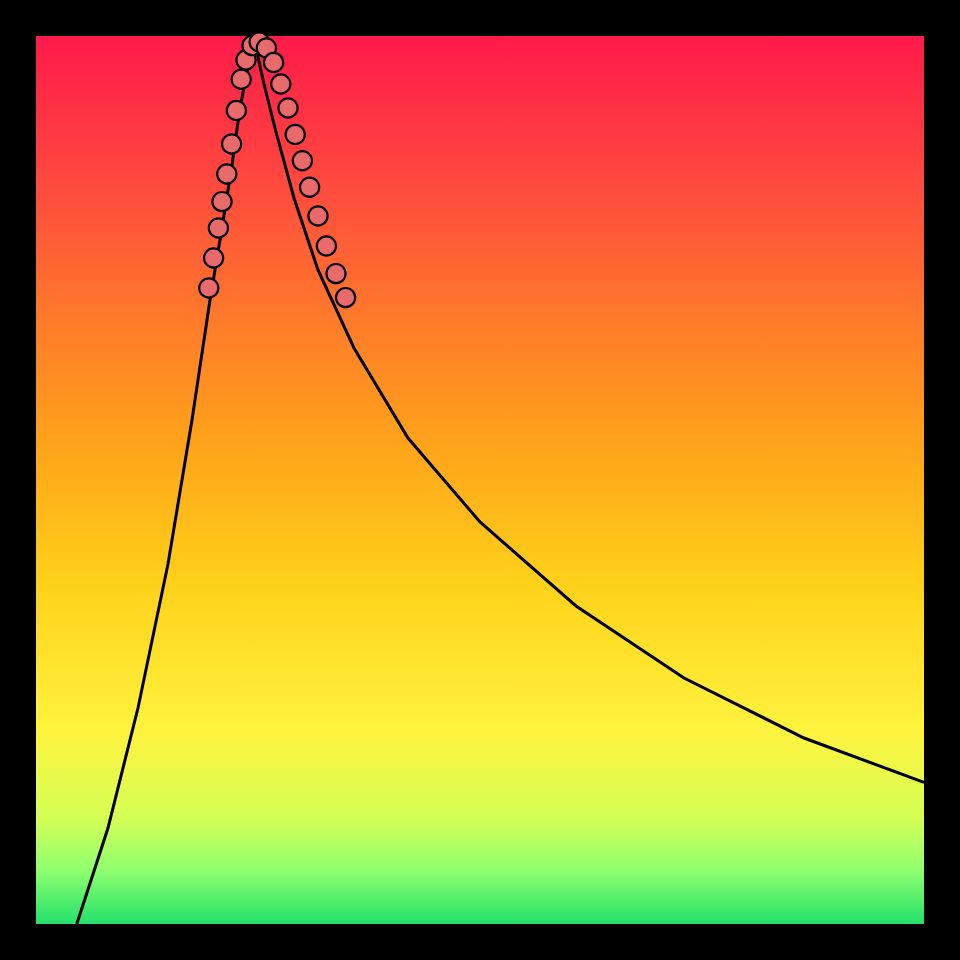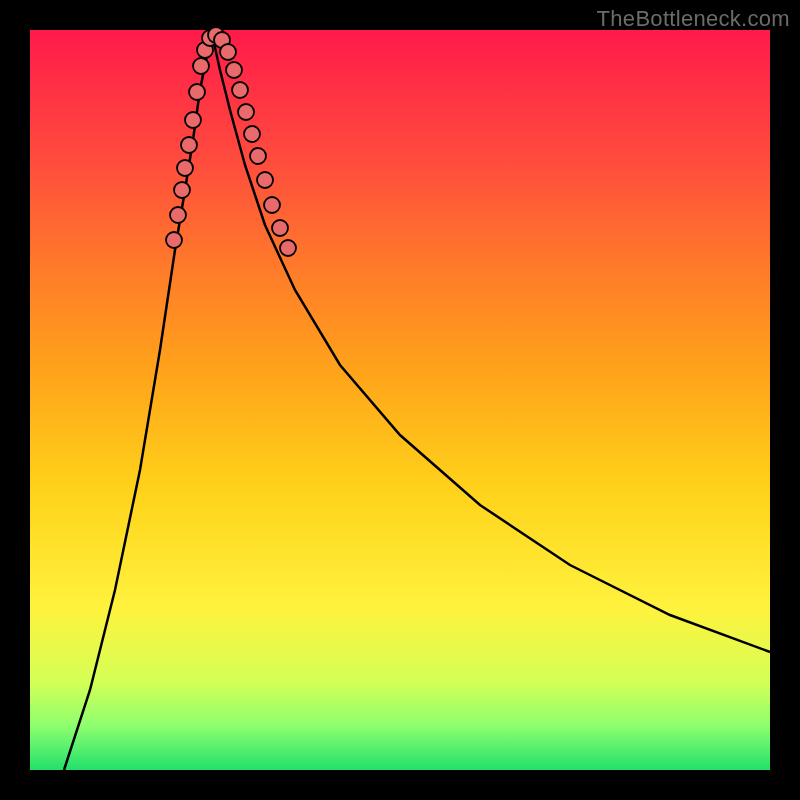--- a/index.html
+++ b/index.html
@@ -92,14 +92,13 @@
           <circle class="dot" cx="216" cy="82" r="8"></circle>
           <circle class="dot" cx="222" cy="104" r="8"></circle>
           <circle class="dot" cx="228" cy="126" r="8"></circle>
           <circle class="dot" cx="235" cy="150" r="8"></circle>
           <circle class="dot" cx="242" cy="175" r="8"></circle>
           <circle class="dot" cx="250" cy="198" r="8"></circle>
           <circle class="dot" cx="258" cy="218" r="8"></circle>
         </g>
     </svg>
   </div>
-  <div class="watermark">TheBottleneck.com</div>
 </div>
 
 </body></html>

